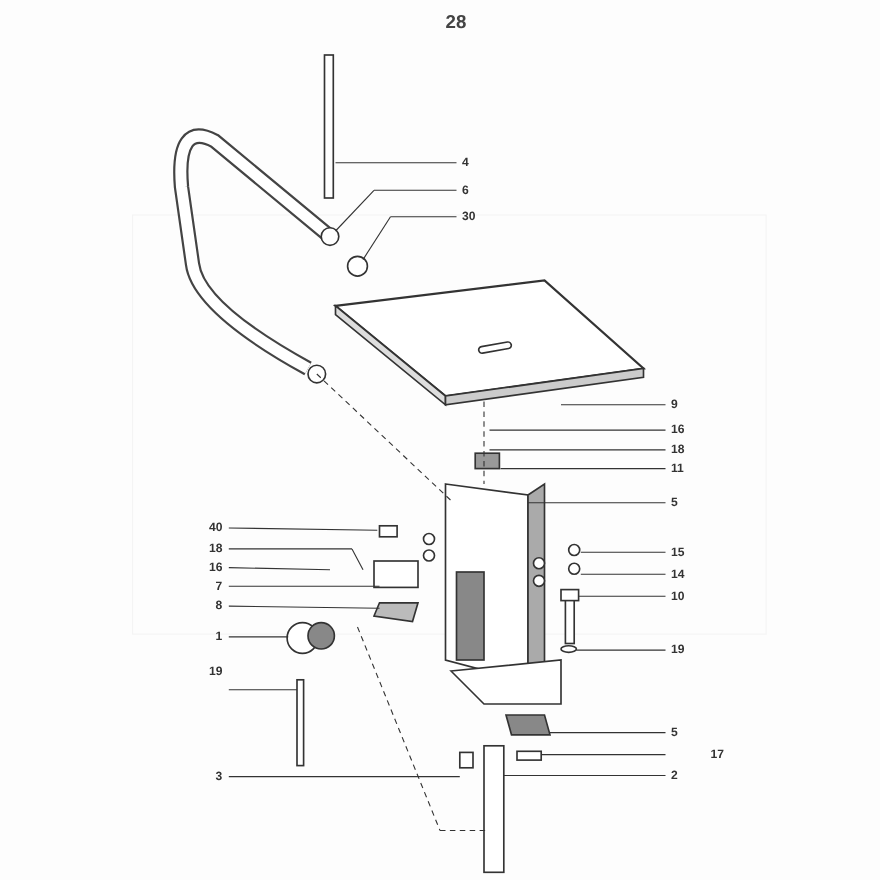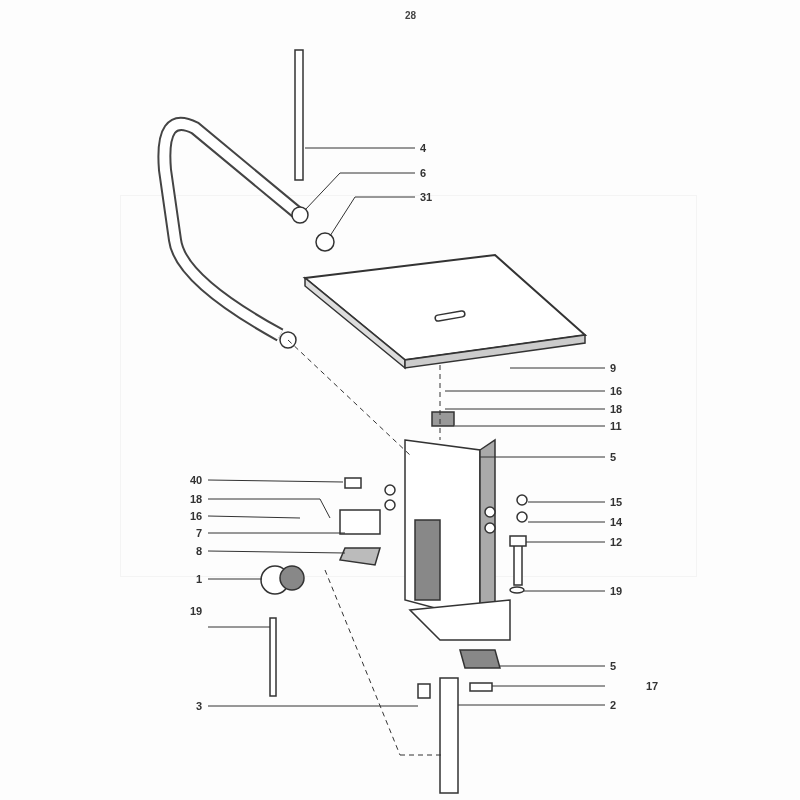--- a/index.html
+++ b/index.html
@@ -1,17 +1,17 @@
 <!DOCTYPE html>
 <html><head>
 <meta charset="utf-8">
 <style>
   html,body{margin:0;padding:0;background:#fff;}
   .page{position:relative;width:800px;height:800px;background:#fdfdfd;overflow:hidden;font-family:"Liberation Sans",sans-serif;}
-  .page-number{position:absolute;left:405px;top:10px;font-size:10px;font-weight:bold;color:#444;}
+  .page-number{position:absolute;left:405px;top:10px;font-size:17px;font-weight:bold;color:#444;}
   .callout{position:absolute;font-size:11px;font-weight:bold;color:#333;line-height:12px;}
   svg{position:absolute;left:0;top:0;}
   .ghost{position:absolute;left:120px;top:195px;width:575px;height:380px;border:1px solid #eee;opacity:.6;}
 </style>
 </head>
 <body>
 
 <div class="page">
   <div class="ghost"></div>
   <div class="page-number">28</div>
@@ -96,29 +96,29 @@
       <line x1="208" y1="533" x2="345" y2="533"></line>
       <line x1="208" y1="551" x2="345" y2="553"></line>
       <line x1="208" y1="579" x2="262" y2="579"></line>
       <line x1="208" y1="627" x2="270" y2="627"></line>
       <line x1="208" y1="706" x2="418" y2="706"></line>
     </g>
   </svg>
 
   <div class="callout" style="left:420px;top:142px">4</div>
   <div class="callout" style="left:420px;top:167px">6</div>
-  <div class="callout" style="left:420px;top:191px">31</div>
+  <div class="callout" style="left:420px;top:191px">30</div>
   <div class="callout" style="left:610px;top:362px">9</div>
   <div class="callout" style="left:610px;top:385px">16</div>
   <div class="callout" style="left:610px;top:403px">18</div>
   <div class="callout" style="left:610px;top:420px">11</div>
   <div class="callout" style="left:610px;top:451px">5</div>
   <div class="callout" style="left:610px;top:496px">15</div>
   <div class="callout" style="left:610px;top:516px">14</div>
-  <div class="callout" style="left:610px;top:536px">12</div>
+  <div class="callout" style="left:610px;top:536px">10</div>
   <div class="callout" style="left:610px;top:585px">19</div>
   <div class="callout" style="left:610px;top:660px">5</div>
   <div class="callout" style="left:646px;top:680px">17</div>
   <div class="callout" style="left:610px;top:699px">2</div>
 
   <div class="callout" style="left:190px;top:474px">40</div>
   <div class="callout" style="left:190px;top:493px">18</div>
   <div class="callout" style="left:190px;top:510px">16</div>
   <div class="callout" style="left:196px;top:527px">7</div>
   <div class="callout" style="left:196px;top:545px">8</div>

